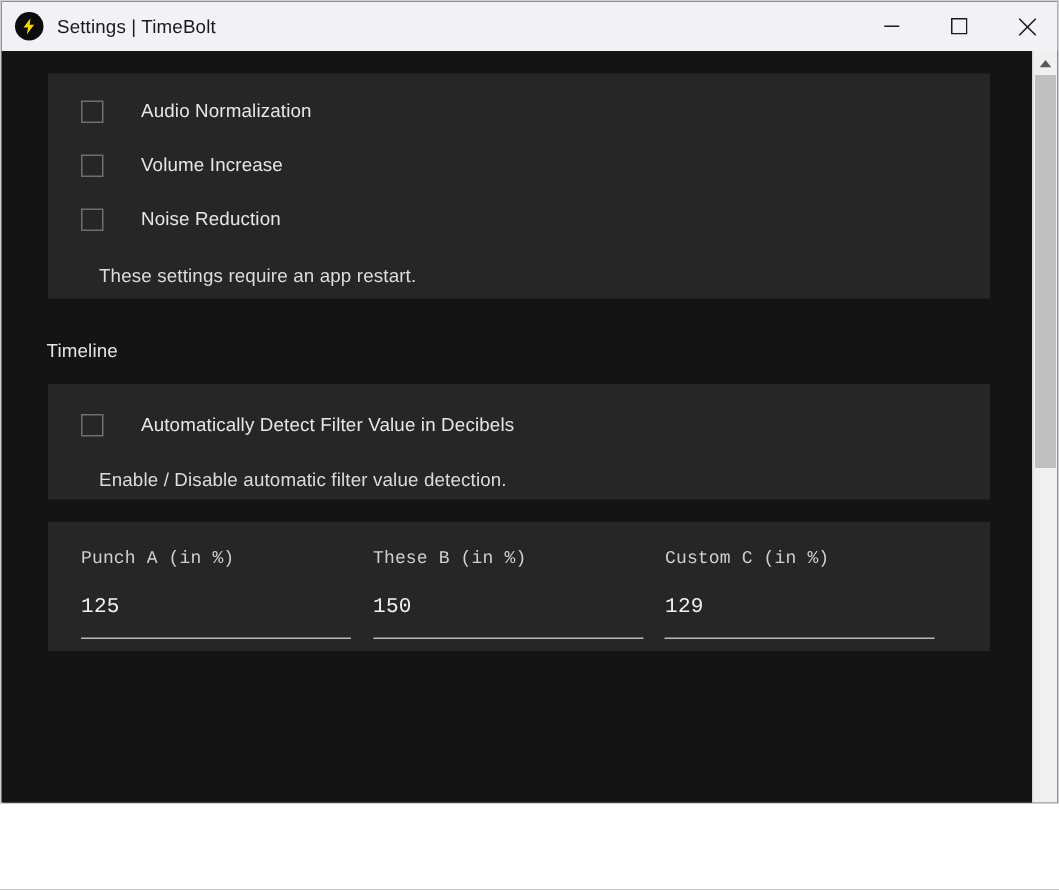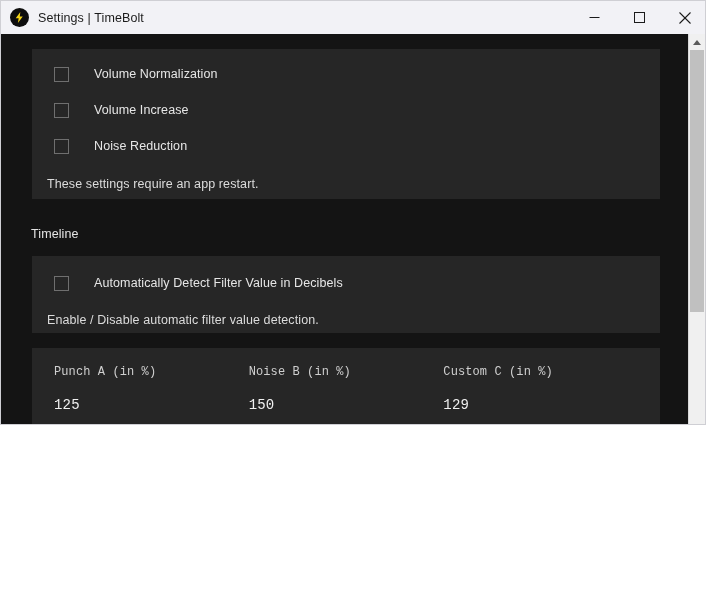--- a/index.html
+++ b/index.html
@@ -12,21 +12,21 @@
     height: 593px;
     overflow: hidden;
     font-family: "Liberation Sans", sans-serif;
     -webkit-font-smoothing: antialiased;
   }
 
   
   .window {
     position: relative;
     width: 706px;
-    height: 425px;
+    height: 536px;
     box-sizing: border-box;
     background: #141414;
     border: 1px solid #cfcfd4;
     overflow: hidden;
   }
 
   
   .titlebar {
     position: absolute;
     left: 0; top: 0;
@@ -127,21 +127,21 @@
   }
   .check-label {
     margin-left: 25px;
     color: #e6e6e6;
     font-size: 12.5px;
     letter-spacing: 0.1px;
   }
   .card-note {
     color: #dcdcdc;
     font-size: 12.5px;
-    padding-left: 15px;
+    padding-left: 34px;
     letter-spacing: 0.1px;
   }
 
   
   .punch-grid {
     display: flex;
     padding: 0 22px;
   }
   .punch-field {
     width: 202px;
@@ -326,21 +326,21 @@
   </div>
 
   <div class="content">
 
     <div class="scroll-area">
 
 
       <div class="card" style="margin-top:15px;height:150px;padding-top:7px;">
         <div class="check-row">
           <span class="checkbox"></span>
-          <span class="check-label">Volume Normalization</span>
+          <span class="check-label">Audio Normalization</span>
         </div>
         <div class="check-row">
           <span class="checkbox"></span>
           <span class="check-label">Volume Increase</span>
         </div>
         <div class="check-row">
           <span class="checkbox"></span>
           <span class="check-label">Noise Reduction</span>
         </div>
         <div class="card-note" style="margin-top:13px;">These settings require an app restart.</div>
@@ -360,21 +360,21 @@
       <div class="card" style="margin-top:15px;height:86px;padding-top:17px;font-family:Liberation Mono, monospace;">
         <div class="punch-grid">
 
           <div class="punch-field">
             <div class="punch-label">Punch A (in %)</div>
             <div class="punch-value" style="margin-top:18px;">125</div>
             <div class="punch-underline" style="margin-top:12px;"></div>
           </div>
 
           <div class="punch-field">
-            <div class="punch-label">Noise B (in %)</div>
+            <div class="punch-label">These B (in %)</div>
             <div class="punch-value" style="margin-top:18px;">150</div>
             <div class="punch-underline" style="margin-top:12px;"></div>
           </div>
 
           <div class="punch-field">
             <div class="punch-label">Custom C (in %)</div>
             <div class="punch-value" style="margin-top:18px;">129</div>
             <div class="punch-underline" style="margin-top:12px;"></div>
           </div>
 

